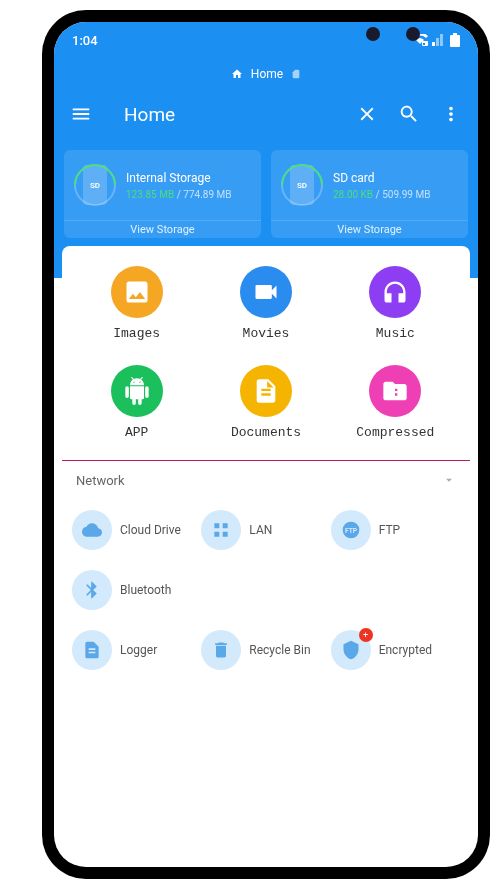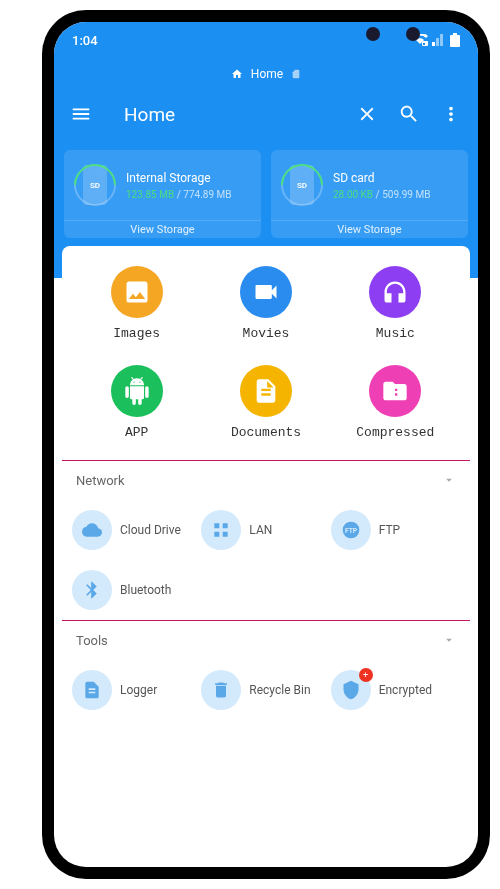--- a/index.html
+++ b/index.html
@@ -205,26 +205,20 @@
     <div class="net-item">
       <div class="net-icon">
               <svg width="20" height="20" viewBox="0 0 24 24">
                 <path fill="#5aa8e8" d="M17.71 7.71L12 2h-1v7.59L6.41 5 5 6.41 10.59 12 5 17.59 6.41 19 11 14.41V22h1l5.71-5.71-4.3-4.29 4.3-4.29z"></path>
               </svg>
             </div>
       <span class="net-label">Bluetooth</span>
     </div>
   </div>
 
-  <div class="section-header">
-    <span>Tools</span>
-    <svg width="14" height="14" viewBox="0 0 24 24">
-            <path fill="#aaa" d="M7 10l5 5 5-5z"></path>
-          </svg>
-  </div>
   <div class="net-grid">
     <div class="net-item">
       <div class="net-icon">
               <svg width="20" height="20" viewBox="0 0 24 24">
                 <path fill="#5aa8e8" d="M14 2H6c-1.1 0-2 .9-2 2v16c0 1.1.9 2 2 2h12c1.1 0 2-.9 2-2V8l-6-6zm2 14H8v-2h8v2zm0-4H8v-2h8v2z"></path>
               </svg>
             </div>
       <span class="net-label">Logger</span>
     </div>
     <div class="net-item">

